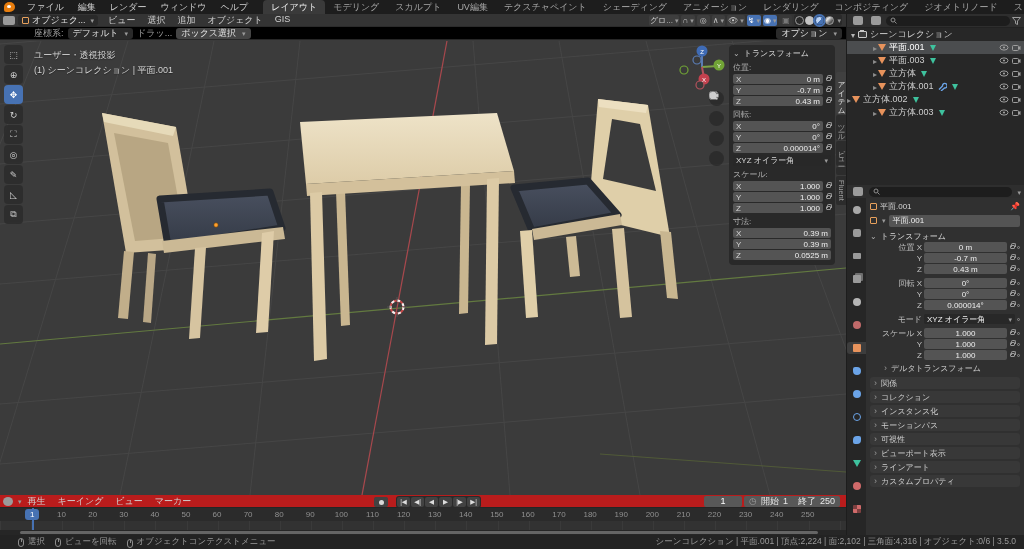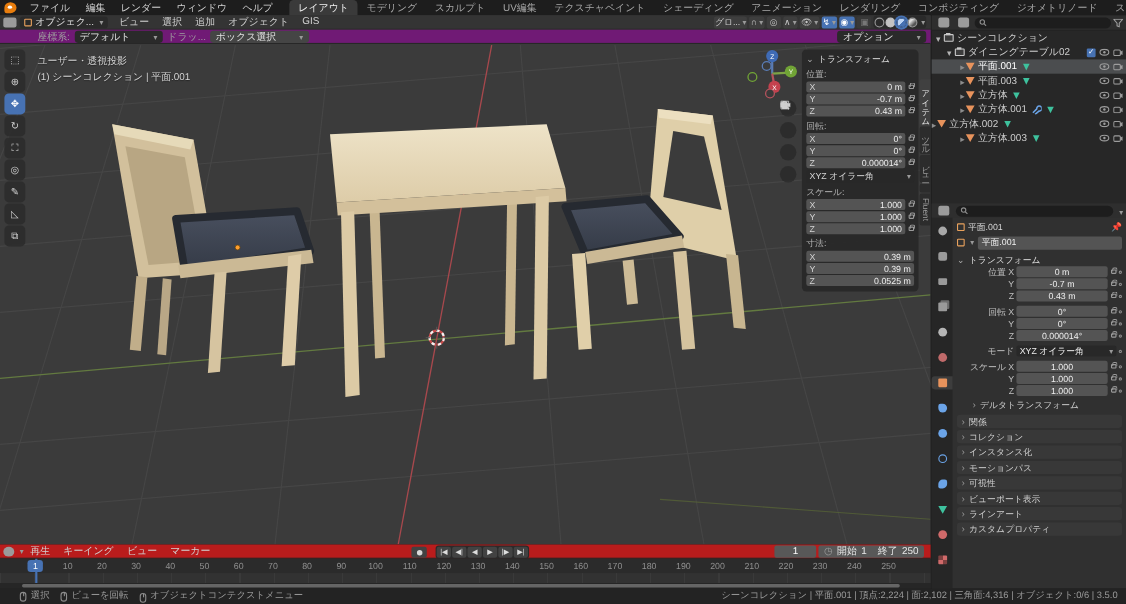--- a/index.html
+++ b/index.html
@@ -21,36 +21,36 @@
   .blender-logo { width:11px; height:10px; margin:0 5px 0 4px; border-radius:50% 50% 50% 20%; background:#e87d0d; position:relative; flex:none; }
   .blender-logo::after { content:""; position:absolute; left:3px; top:3px; width:4px; height:3px; border-radius:50%; background:#fff; }
   .menu-item { padding:0 7px; color:#d2d2d2; line-height:14px; white-space:nowrap; }
   .ws-tabs { display:flex; margin-left:8px; height:14px; align-items:flex-end; }
   .ws-tab { padding:1px 8px 1px; color:#a8a8a8; border-radius:4px 4px 0 0; line-height:12px; white-space:nowrap; }
   .ws-tab.active { background:#3a3a3a; color:#f0f0f0; }
 
   
   .viewport { position:absolute; left:0; top:14px; width:846px; height:481px; background:#3b3b3b; }
   .vp-header { height:13px; background:#343434; display:flex; align-items:center; border-bottom:1px solid #2b2b2b; }
-  .vp-toolsettings { height:13px; background:#701a75; display:flex; align-items:center; border-bottom:1px solid #272727; }
+  .vp-toolsettings { height:13px; background:#000000; display:flex; align-items:center; border-bottom:1px solid #272727; }
   .hd-ico { width:12px; height:9px; margin:0 3px; background:#9b9b9b; border-radius:2px; flex:none; }
   .mode-chip { display:flex; align-items:center; gap:3px; background:#2a2a2a; border-radius:3px; padding:0 4px; height:11px; margin-right:4px; color:#e0e0e0; }
   .mode-box { width:7px; height:7px; border:1px solid #e8a15c; border-radius:1px; flex:none; }
   .vp-menu { padding:0 6px; color:#d2d2d2; white-space:nowrap; }
   .vp-right { margin-left:auto; display:flex; align-items:center; gap:2px; padding-right:4px; }
   .ico-btn { height:11px; min-width:13px; border-radius:2px; background:#3e3e3e; display:flex; align-items:center; justify-content:center; color:#c9c9c9; font-size:8px; padding:0 1px; }
   .ico-btn.blue { background:#4772b3; color:#fff; }
   .ico-btn.dim { opacity:.45; }
   .shade-group { display:flex; background:#2a2a2a; border-radius:3px; padding:1px; gap:1px; align-items:center; }
   .sphere { width:9px; height:9px; border-radius:50%; border:1px solid #9a9a9a; position:relative; }
   .sphere.solid { background:#c3c3c3; border-color:#c3c3c3; }
   .sphere.material { background:linear-gradient(135deg,#bcd4f5 50%,#4772b3 50%); border-color:#4772b3; box-shadow:0 0 0 2px #4772b3; border-radius:50%; }
   .sphere.rendered { background:linear-gradient(135deg,#ddd 30%,#555 70%); }
   .ts-label { color:#9f9f9f; padding:0 4px; white-space:nowrap; }
-  .ts-chip { display:flex; align-items:center; background:#454545; border-radius:3px; height:11px; padding:0 5px; color:#e2e2e2; gap:19px; white-space:nowrap; }
+  .ts-chip { display:flex; align-items:center; background:#454545; border-radius:3px; height:11px; padding:0 5px; color:#e2e2e2; gap:4px; white-space:nowrap; }
   .ts-chip.dark { background:#2a2a2a; }
 
   .vp-canvas { position:absolute; left:0; top:27px; width:846px; height:454px; overflow:hidden; }
   .vp-canvas svg { position:absolute; left:0; top:0; }
   .vp-text { position:absolute; left:34px; top:7px; color:#d4d4d4; line-height:15px; font-size:9px; text-shadow:0 1px 1px rgba(0,0,0,.4); }
 
   
   .toolcol { position:absolute; left:4px; top:4px; display:flex; flex-direction:column; gap:1px; }
   .tool-btn { width:19px; height:19px; background:rgba(44,44,44,.92); border-radius:4px; display:flex; align-items:center; justify-content:center; color:#cfcfcf; font-size:9px; }
   .tool-btn.active { background:#4772b3; color:#fff; }
@@ -478,35 +478,20 @@
     </div>
     <svg width="9" height="8">
         <path d="M0.5 0.5 H8.5 L5.5 4 V7.5 L3.5 6.5 V4 Z" fill="none" stroke="#9d9d9d" stroke-width="1"></path>
       </svg>
   </div>
 
   <div class="ol-row" style="padding-left:4px">
     <span class="arrow-d"></span>
     <span class="coll-ico"></span>
     <span>シーンコレクション</span>
-  </div>
-  <div class="ol-row" style="padding-left:14px">
-    <span class="arrow-d"></span>
-    <span class="coll-ico"></span>
-    <span>ダイニングテーブル02</span>
-    <span class="ol-spacer"></span>
-    <span class="checkbox"></span>
-    <svg class="eye-svg" width="10" height="7">
-        <ellipse cx="5" cy="3.5" rx="4" ry="2.6" fill="none" stroke="#9d9d9d" stroke-width="1"></ellipse>
-        <circle cx="5" cy="3.5" r="1.1" fill="#9d9d9d"></circle>
-      </svg>
-    <svg class="cam-svg" width="9" height="7" style="margin-left:3px">
-        <rect x="0.5" y="1.5" width="6" height="5" rx="1" fill="none" stroke="#9d9d9d" stroke-width="1"></rect>
-        <path d="M6.5 3 L8.5 2 V6 L6.5 5 Z" fill="#9d9d9d"></path>
-      </svg>
   </div>
 
   <div>
       <div class="ol-row active" style="padding-left:26px">
       <span class="arrow-r"></span>
       <span class="tri-o"></span>
       <span>平面.001</span>
 
       <span class="tri-g"></span>
       <span class="ol-spacer"></span>

